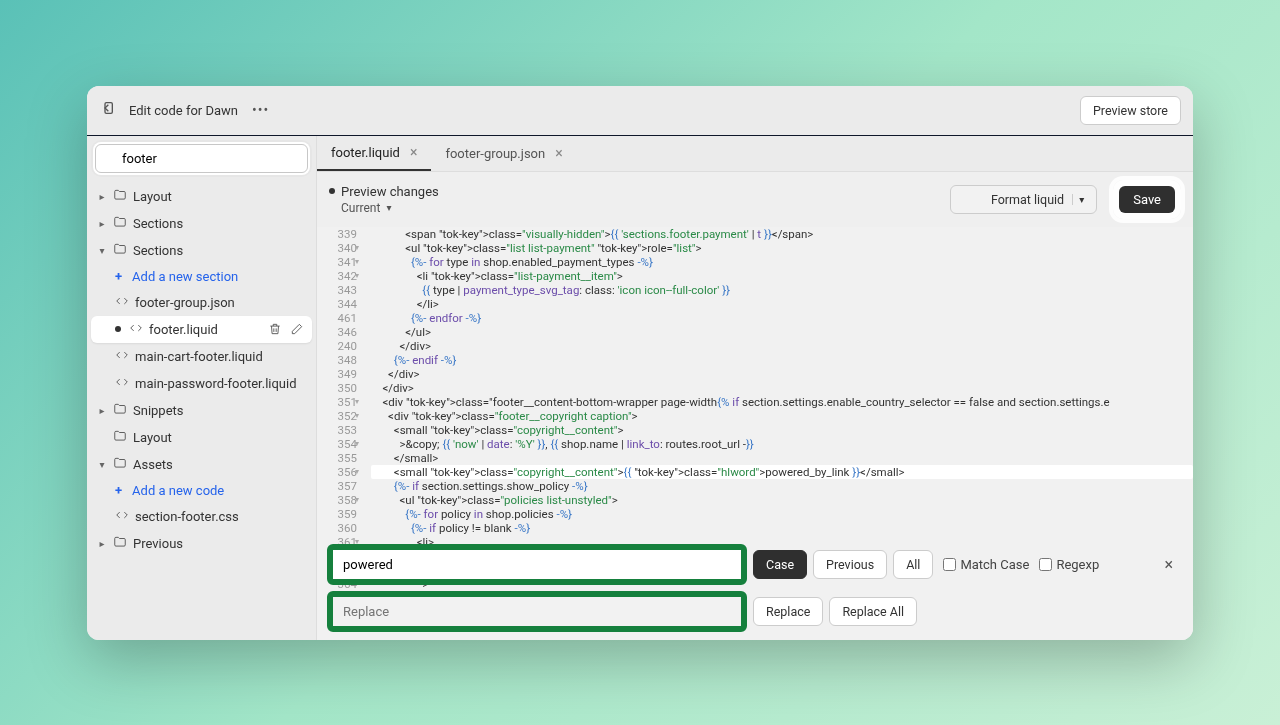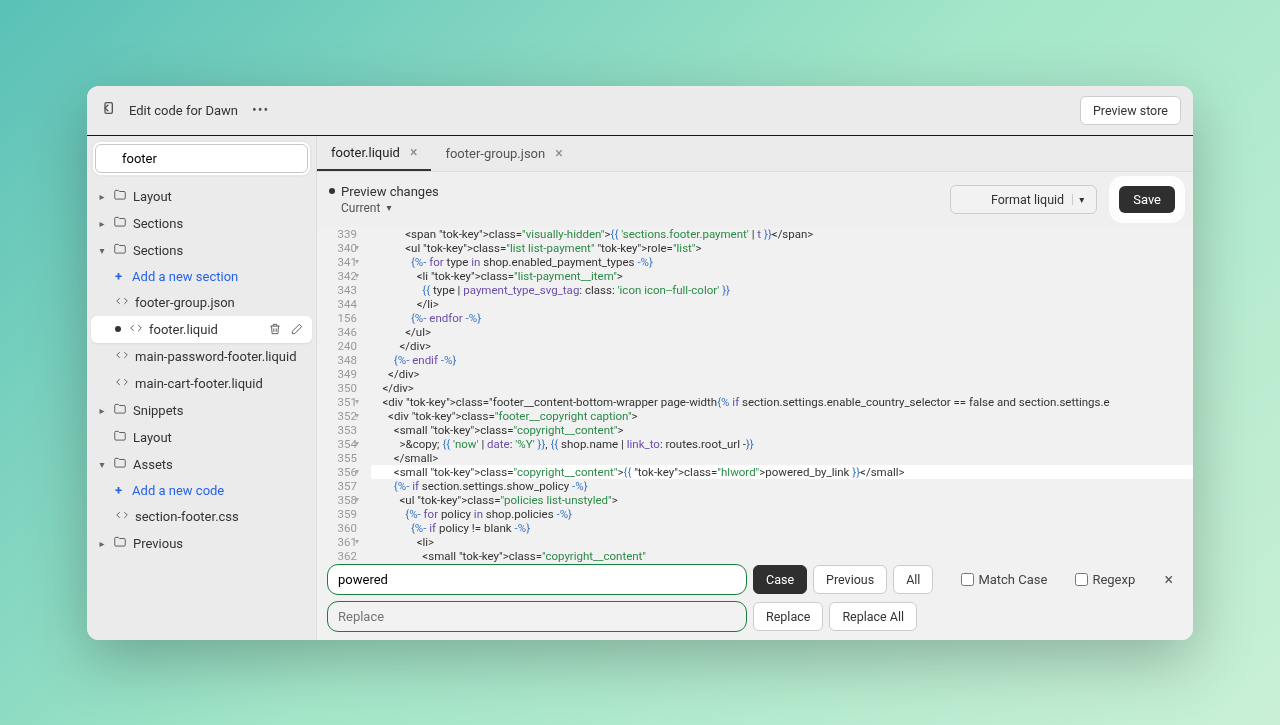--- a/index.html
+++ b/index.html
@@ -196,29 +196,29 @@
     flex-direction: column;
     gap: 6px;
   }
   .find-row {
     display: flex;
     align-items: center;
     gap: 6px;
   }
   .find-input {
     background: #fff;
-    border: 1px solid #15803d;
-    border-radius: 11px;
+    border: 6px solid #15803d;
+    border-radius: 6px;
     padding: 7px 10px;
     font-size: 13px;
     outline: none;
     flex: 0 0 420px;
   }
   .find-input.replace { background: #f2f2f2; }
-  .check { display: flex; align-items: center; gap: 4px; font-size: 13px; color: #444; margin-left: 22px; }
+  .check { display: flex; align-items: center; gap: 4px; font-size: 13px; color: #444; margin-left: 4px; }
   .check input { width: 13px; height: 13px; }
   .close-x { margin-left: auto; font-size: 16px; color: #555; cursor: pointer; padding: 4px 8px; }
 </style>
 </head>
 <body>
 
 <div class="window">
 
   <div class="topbar">
     <div class="topbar-left">
@@ -297,28 +297,28 @@
             <svg viewBox="0 0 24 24" stroke-width="1.6">
                 <path d="M4 20h4L20 8l-4-4L4 16v4z"></path>
               </svg>
           </span>
         </div>
         <div class="tree-item file">
           <span class="file-icon"><svg viewBox="0 0 24 24" stroke-width="1.6">
                 <path d="M8 7l-5 5 5 5"></path>
                 <path d="M16 7l5 5-5 5"></path>
               </svg></span>
-          <span>main-password-footer.liquid</span>
+          <span>main-cart-footer.liquid</span>
         </div>
         <div class="tree-item file">
           <span class="file-icon"><svg viewBox="0 0 24 24" stroke-width="1.6">
                 <path d="M8 7l-5 5 5 5"></path>
                 <path d="M16 7l5 5-5 5"></path>
               </svg></span>
-          <span>main-cart-footer.liquid</span>
+          <span>main-password-footer.liquid</span>
         </div>
         <div class="tree-item folder">
           <span class="chev">▸</span>
           <span class="fold-icon"><svg viewBox="0 0 24 24" stroke-width="1.6">
                 <path d="M3 6a2 2 0 0 1 2-2h4l2 2h8a2 2 0 0 1 2 2v9a2 2 0 0 1-2 2H5a2 2 0 0 1-2-2V6z"></path>
               </svg></span>
           <span>Snippets</span>
         </div>
         <div class="tree-item folder">
           <span class="chev"> </span>
@@ -390,21 +390,21 @@
       </div>
 
       <div class="editor">
         <div class="gutter" id="gutter">
             <div class="ln">339</div>
             <div class="ln">340<span class="caret">▾</span></div>
             <div class="ln">341<span class="caret">▾</span></div>
             <div class="ln">342<span class="caret">▾</span></div>
             <div class="ln">343</div>
             <div class="ln">344</div>
-            <div class="ln">156</div>
+            <div class="ln">461</div>
             <div class="ln">346</div>
             <div class="ln">240</div>
             <div class="ln">348</div>
             <div class="ln">349</div>
             <div class="ln">350</div>
             <div class="ln">351<span class="caret">▾</span></div>
             <div class="ln">352<span class="caret">▾</span></div>
             <div class="ln">353</div>
             <div class="ln">354<span class="caret">▾</span></div>
             <div class="ln">355</div>

